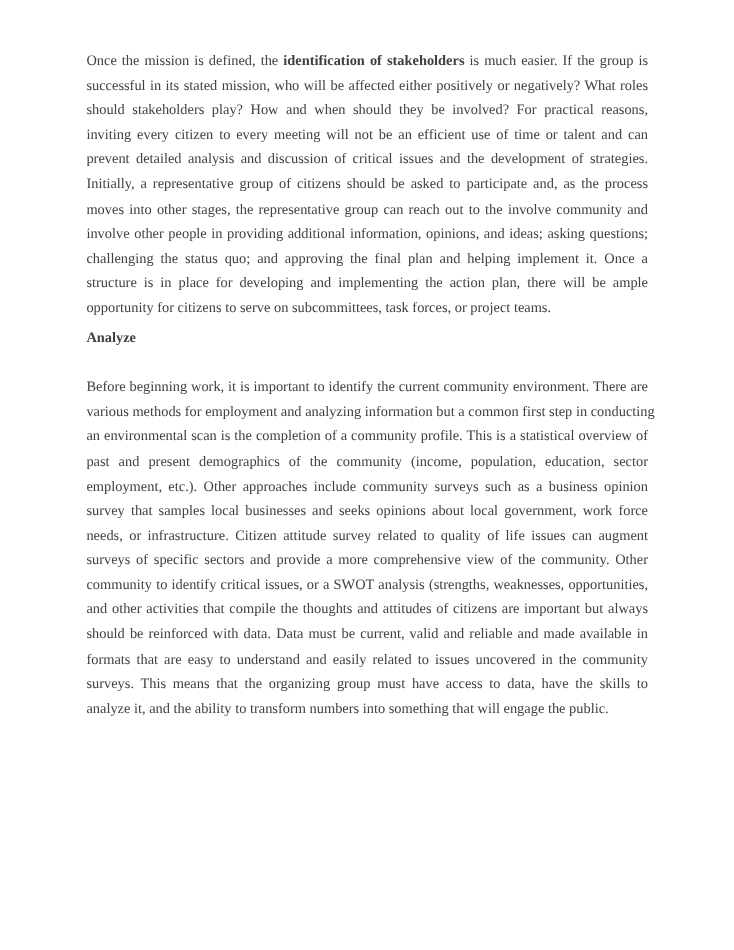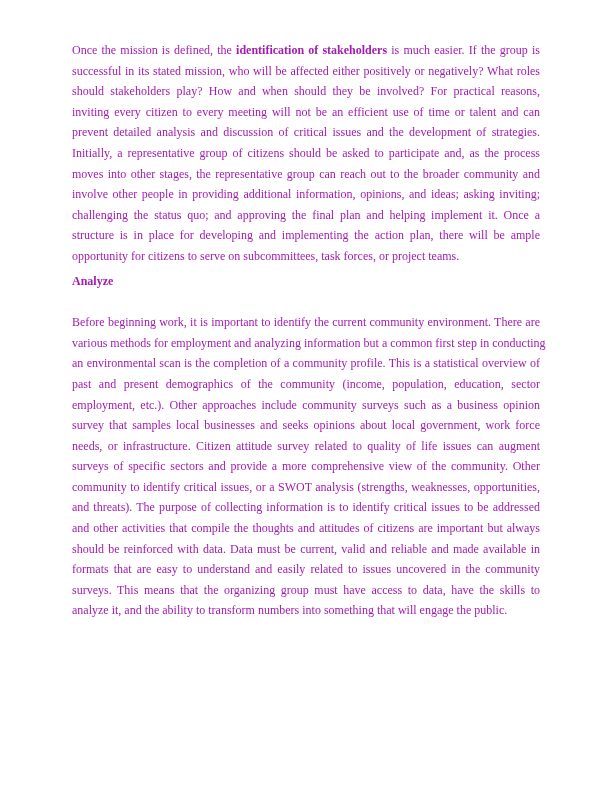--- a/index.html
+++ b/index.html
@@ -1,20 +1,20 @@
 <!DOCTYPE html>
 <html><head>
   <meta charset="utf-8">
   <style>
     html, body { margin: 0; padding: 0; background: #ffffff; }
     body { width: 612px; height: 792px; position: relative; overflow: hidden; }
     .page {
       position: absolute; left: 72px; top: 40px; width: 468px;
       font-family: "Liberation Serif", "DejaVu Serif", serif;
-      font-size: 12px; color: #a21caf;
+      font-size: 12px; color: #404040;
     }
     .para { margin: 0; }
     .line {
       display: block; height: 20.6px; line-height: 20.6px;
       text-align: justify; text-align-last: justify; white-space: nowrap;
     }
     .line.last { text-align-last: left; }
     .line span.b, b { font-weight: bold; }
     .heading {
       font-weight: bold; height: 20.6px; line-height: 20.6px;
@@ -27,40 +27,39 @@
 
 <div class="page">
 
   <div class="para">
     <span class="line"><span>Once the mission is defined, the </span><b>identification of stakeholders</b><span> is much easier. If the group is</span></span>
     <span class="line">successful in its stated mission, who will be affected either positively or negatively? What roles</span>
     <span class="line">should stakeholders play? How and when should they be involved? For practical reasons,</span>
     <span class="line">inviting every citizen to every meeting will not be an efficient use of time or talent and can</span>
     <span class="line">prevent detailed analysis and discussion of critical issues and the development of strategies.</span>
     <span class="line">Initially, a representative group of citizens should be asked to participate and, as the process</span>
-    <span class="line">moves into other stages, the representative group can reach out to the broader community and</span>
-    <span class="line">involve other people in providing additional information, opinions, and ideas; asking inviting;</span>
+    <span class="line">moves into other stages, the representative group can reach out to the involve community and</span>
+    <span class="line">involve other people in providing additional information, opinions, and ideas; asking questions;</span>
     <span class="line">challenging the status quo; and approving the final plan and helping implement it. Once a</span>
     <span class="line">structure is in place for developing and implementing the action plan, there will be ample</span>
     <span class="line last">opportunity for citizens to serve on subcommittees, task forces, or project teams.</span>
   </div>
 
   <div class="heading">Analyze</div>
 
   <div class="para para2">
     <span class="line">Before beginning work, it is important to identify the current community environment. There are</span>
     <span class="line">various methods for employment and analyzing information but a common first step in conducting</span>
     <span class="line">an environmental scan is the completion of a community profile. This is a statistical overview of</span>
     <span class="line">past and present demographics of the community (income, population, education, sector</span>
     <span class="line">employment, etc.). Other approaches include community surveys such as a business opinion</span>
     <span class="line">survey that samples local businesses and seeks opinions about local government, work force</span>
     <span class="line">needs, or infrastructure. Citizen attitude survey related to quality of life issues can augment</span>
     <span class="line">surveys of specific sectors and provide a more comprehensive view of the community. Other</span>
     <span class="line">community to identify critical issues, or a SWOT analysis (strengths, weaknesses, opportunities,</span>
-    <span class="line">and threats). The purpose of collecting information is to identify critical issues to be addressed</span>
     <span class="line">and other activities that compile the thoughts and attitudes of citizens are important but always</span>
     <span class="line">should be reinforced with data. Data must be current, valid and reliable and made available in</span>
     <span class="line">formats that are easy to understand and easily related to issues uncovered in the community</span>
     <span class="line">surveys. This means that the organizing group must have access to data, have the skills to</span>
     <span class="line last">analyze it, and the ability to transform numbers into something that will engage the public.</span>
   </div>
 
 </div>
 
 </body></html>

